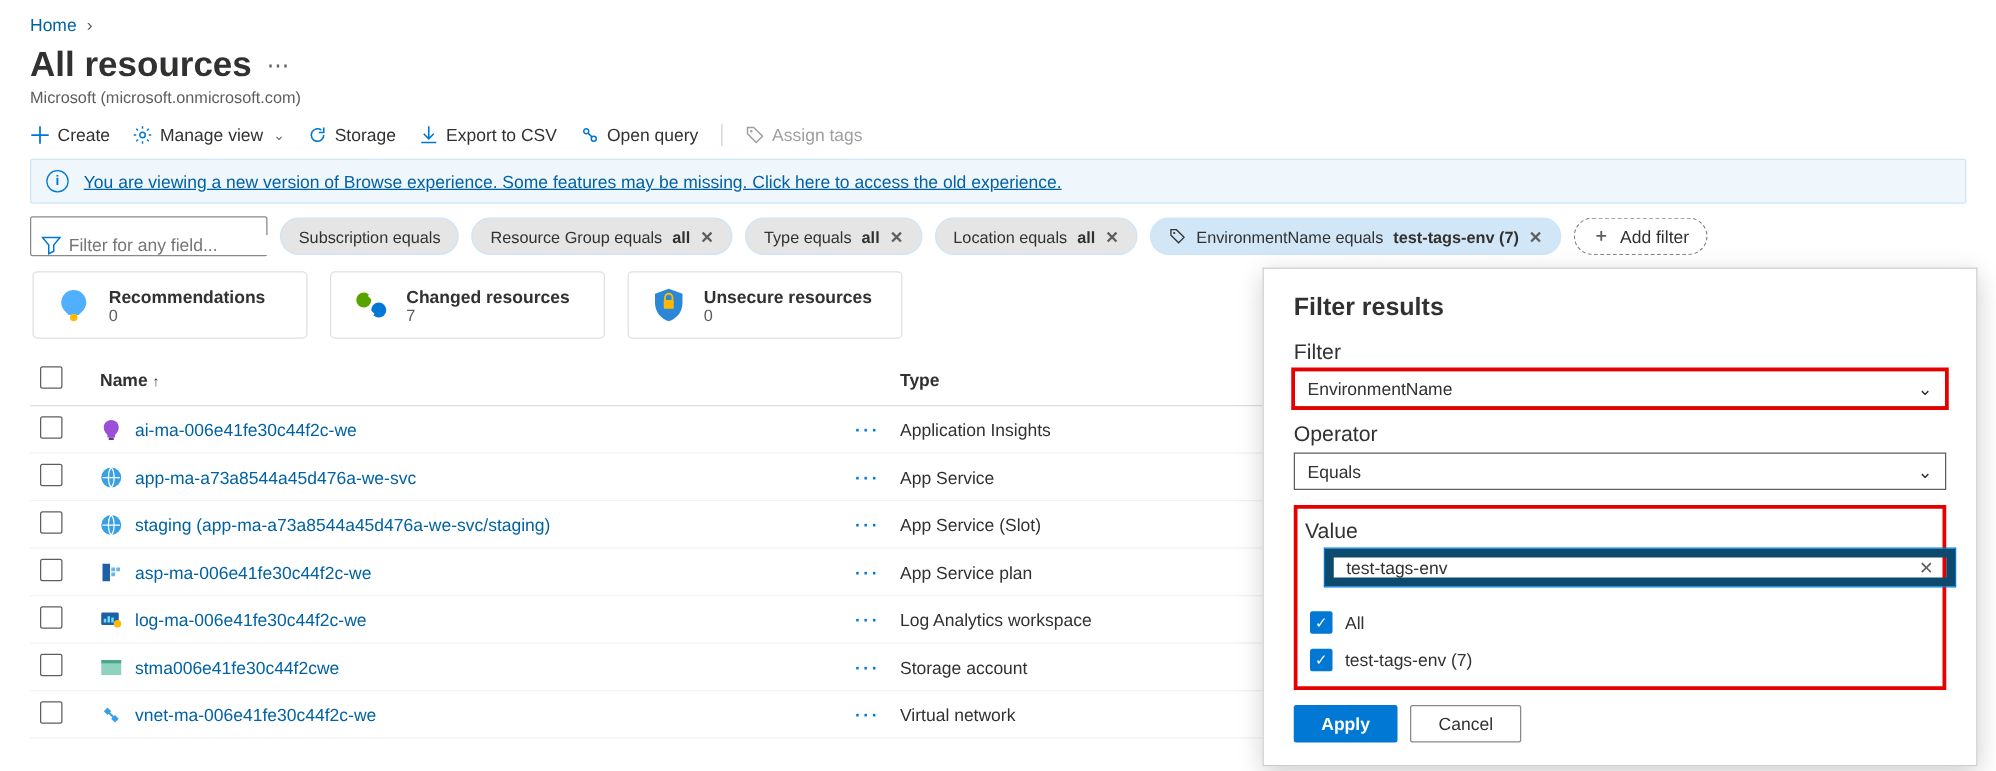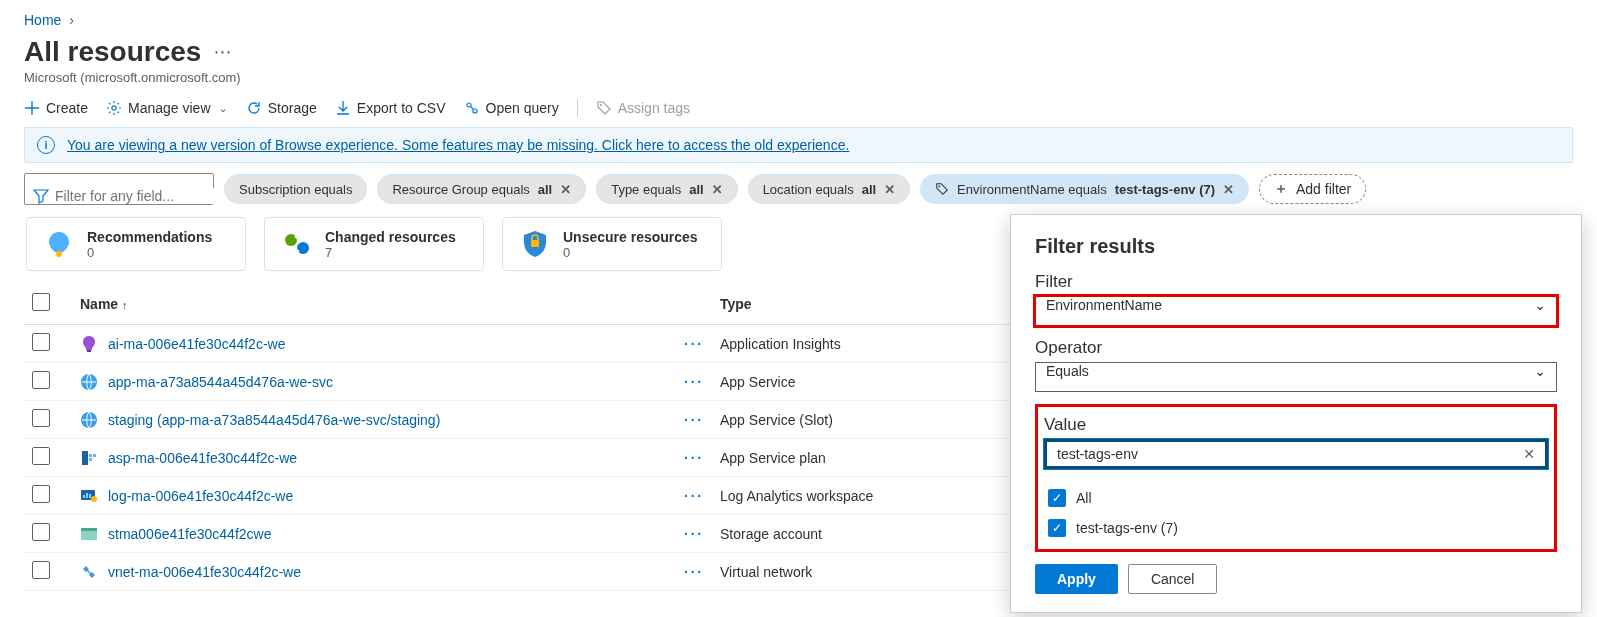--- a/index.html
+++ b/index.html
@@ -56,22 +56,22 @@
   .chk { width:18px; height:18px; border:1px solid #605e5c; border-radius:2px; display:inline-block; }
   .name-cell { display:flex; align-items:center; gap:10px; }
   .res-icon { width:18px; height:18px; display:inline-flex; align-items:center; justify-content:center; }
   .row-more { color:#0078d4; font-weight:bold; letter-spacing:2px; cursor:pointer; width:40px; text-align:right; }
   .sort-arrow { font-size:11px; }
 
   
   .popup { position:absolute; top:214px; left:1010px; width:572px; background:#fff; border:1px solid #ccc; box-shadow:0 6px 20px rgba(0,0,0,0.2); padding:20px 24px 18px; z-index:100; }
   .popup h2 { font-size:20px; font-weight:600; margin-bottom:14px; }
   .fld-label { font-size:17px; color:#323130; margin-bottom:4px; }
-  .dd { width:100%; height:30px; border:1px solid #605e5c; padding:0 10px; display:flex; justify-content:space-between; font-size:14px; margin-bottom:12px; cursor:pointer; }
-  .val-input { width:100%; height:30px; border:3px solid #0c4a6e; outline:1px solid #0078d4; padding:0 10px; display:flex; align-items:center; justify-content:space-between; font-size:14px; margin-bottom:14px; }
+  .dd { width:100%; height:30px; border:1px solid #605e5c; padding:0 10px; display:flex; align-items:center; justify-content:space-between; font-size:14px; margin-bottom:12px; cursor:pointer; }
+  .val-input { width:100%; height:30px; border:7px solid #0c4a6e; outline:1px solid #0078d4; padding:0 10px; display:flex; align-items:center; justify-content:space-between; font-size:14px; margin-bottom:14px;margin-left:16px; }
   .hl-red { outline:3px solid #e60000; outline-offset:-1px; }
   .red-box { border:3px solid #e60000; padding:8px 6px 6px; }
   .chk-row { display:flex; align-items:center; gap:10px; padding:6px 4px; }
   .cb { width:18px; height:18px; background:#0078d4; border-radius:2px; display:inline-flex; align-items:center; justify-content:center; color:#fff; font-size:12px; }
   .popup-actions { margin-top:12px; display:flex; gap:10px; }
   .btn-primary { background:#0078d4; color:#fff; border:none; height:30px; padding:0 22px; font-size:14px; font-weight:600; cursor:pointer; border-radius:2px; }
   .btn-secondary { background:#fff; color:#323130; border:1px solid #8a8886; height:30px; padding:0 22px; font-size:14px; cursor:pointer; border-radius:2px; }
 
   .tag-ico { width:14px;height:14px; }
 </style>

